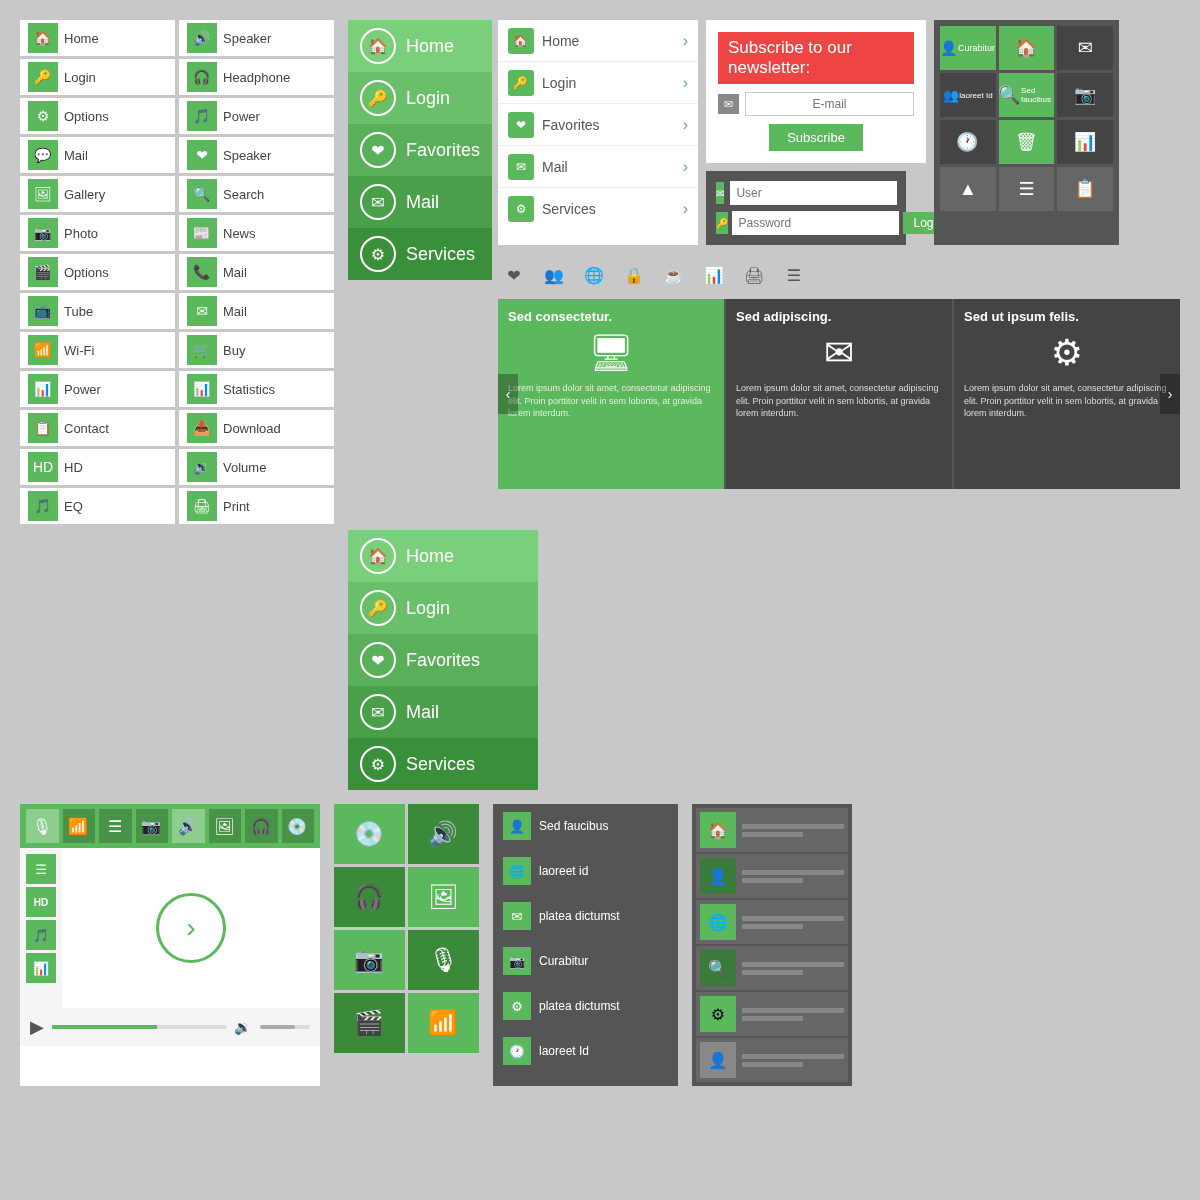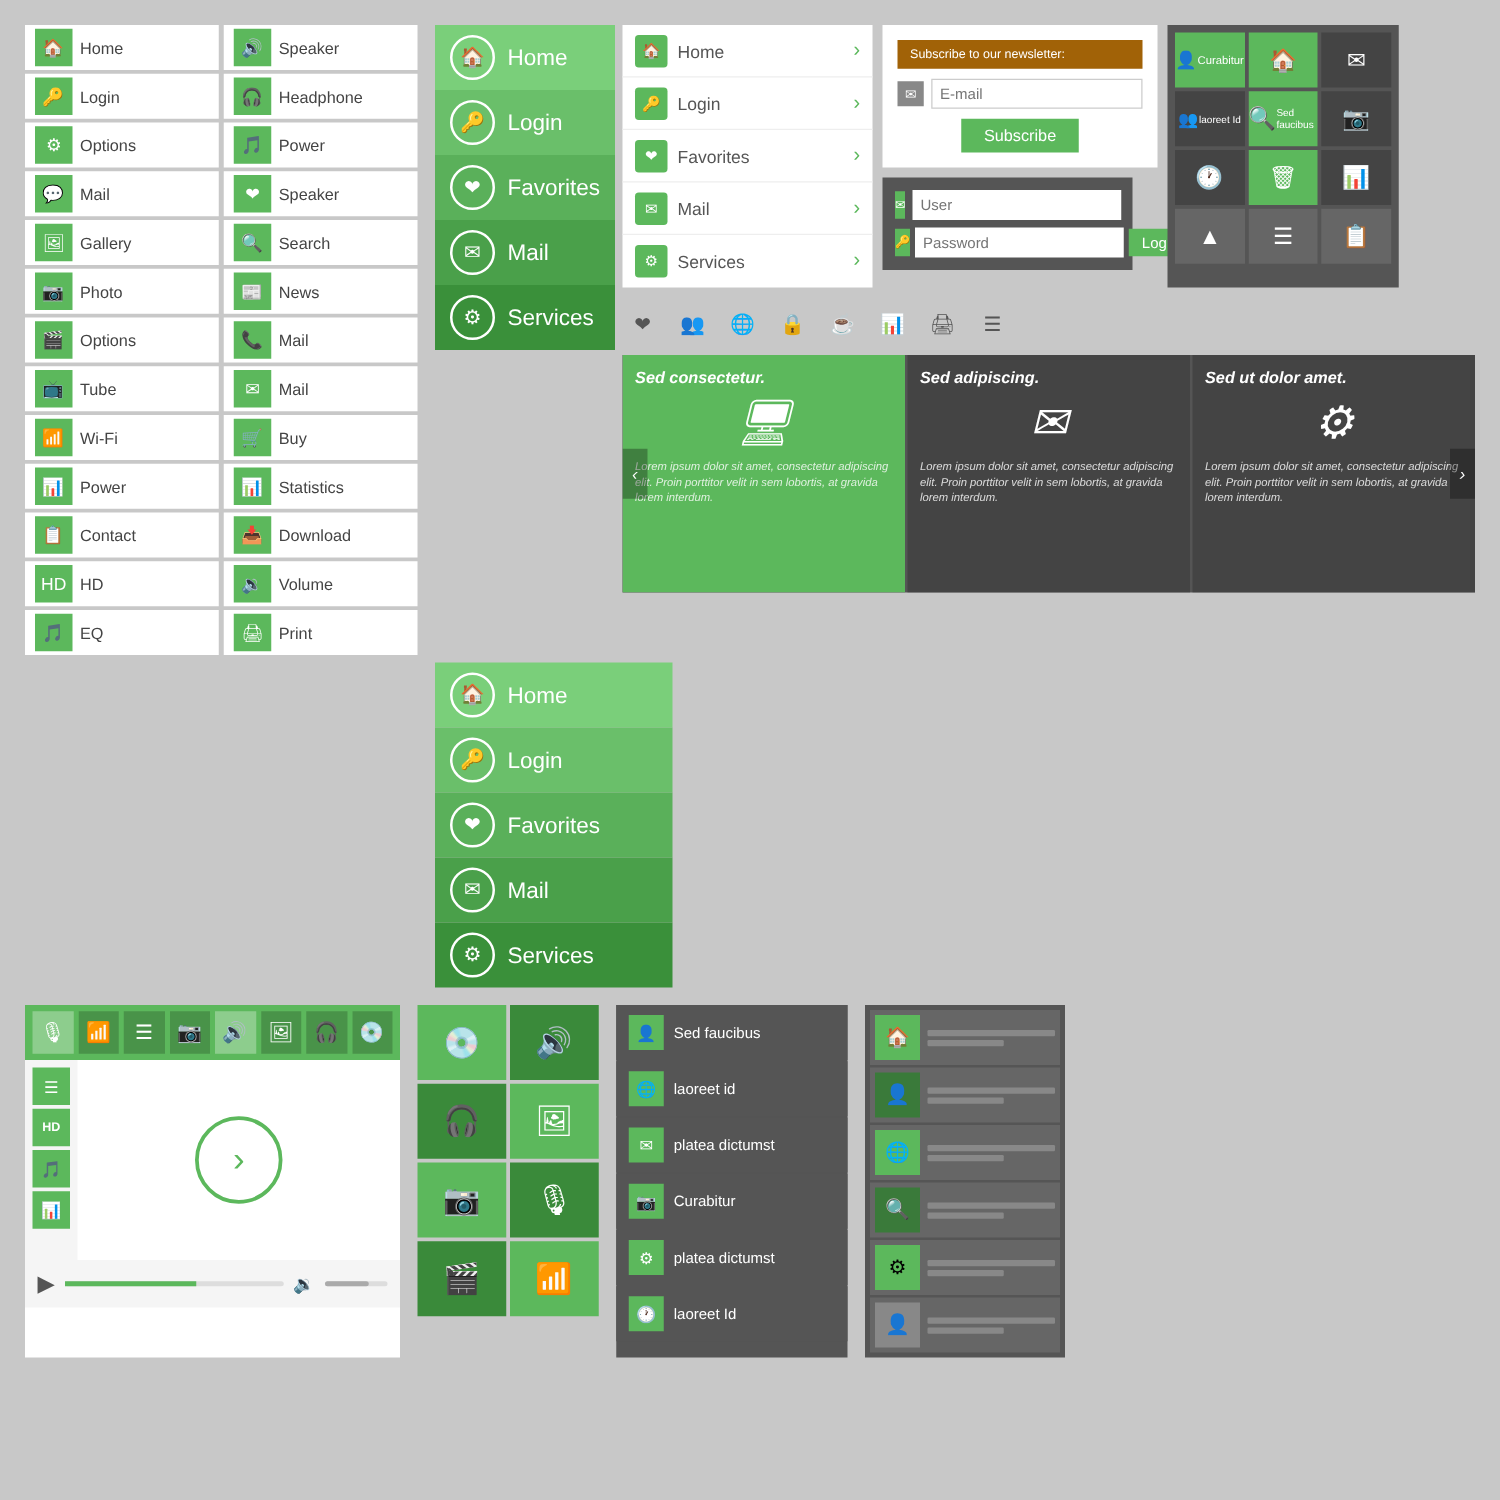--- a/index.html
+++ b/index.html
@@ -141,24 +141,24 @@
     }
 
     
     .newsletter-box {
       background: white;
       padding: 12px;
       width: 220px;
       flex-shrink: 0;
     }
     .newsletter-box .nl-title {
-      background: #a16207;
+      background: #ef4444;
       color: white;
       padding: 6px 10px;
-      font-size: 10px;
+      font-size: 17px;
       margin-bottom: 8px;
     }
     .newsletter-box .nl-email {
       display: flex;
       align-items: center;
       gap: 6px;
       margin-bottom: 8px;
     }
     .newsletter-box .nl-email .mail-icon {
       width: 26px;
@@ -169,20 +169,21 @@
       justify-content: center;
       color: white;
       font-size: 11px;
     }
     .newsletter-box .nl-email input {
       flex: 1;
       border: 1px solid #ccc;
       padding: 4px 6px;
       font-size: 12px;
       height: 26px;
+      text-align: center;
     }
     .newsletter-box .subscribe-btn {
       background: #5cb85c;
       color: white;
       border: none;
       padding: 6px 18px;
       font-size: 13px;
       cursor: pointer;
       display: block;
       margin: 0 auto;
@@ -791,33 +792,33 @@
           <div class="icon-circle">❤</div>
           <div class="icon-circle">👥</div>
           <div class="icon-circle">🌐</div>
           <div class="icon-circle">🔒</div>
           <div class="icon-circle">☕</div>
           <div class="icon-circle">📊</div>
           <div class="icon-circle">🖨</div>
           <div class="icon-circle">☰</div>
         </div>
 
-        <div class="carousel" style="width:100%; height:190px; position:relative;font-style:italic;">
+        <div class="carousel" style="width:100%; height:190px; position:relative;">
           <div class="carousel-slide green">
             <div class="slide-title">Sed consectetur.</div>
             <div class="slide-icon">🖥</div>
             <div class="slide-text">Lorem ipsum dolor sit amet, consectetur adipiscing elit. Proin porttitor velit in sem lobortis, at gravida lorem interdum.</div>
           </div>
           <div class="carousel-slide dark">
             <div class="slide-title">Sed adipiscing.</div>
             <div class="slide-icon">✉</div>
             <div class="slide-text">Lorem ipsum dolor sit amet, consectetur adipiscing elit. Proin porttitor velit in sem lobortis, at gravida lorem interdum.</div>
           </div>
           <div class="carousel-slide dark">
-            <div class="slide-title">Sed ut dolor amet.</div>
+            <div class="slide-title">Sed ut ipsum felis.</div>
             <div class="slide-icon">⚙</div>
             <div class="slide-text">Lorem ipsum dolor sit amet, consectetur adipiscing elit. Proin porttitor velit in sem lobortis, at gravida lorem interdum.</div>
           </div>
           <div class="carousel-arrow left">‹</div>
           <div class="carousel-arrow right">›</div>
         </div>
       </div>
     </div>
   </div>
 

